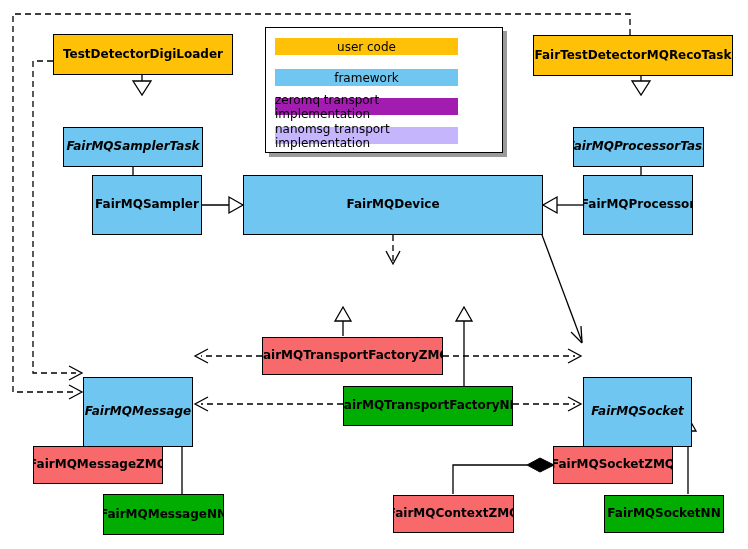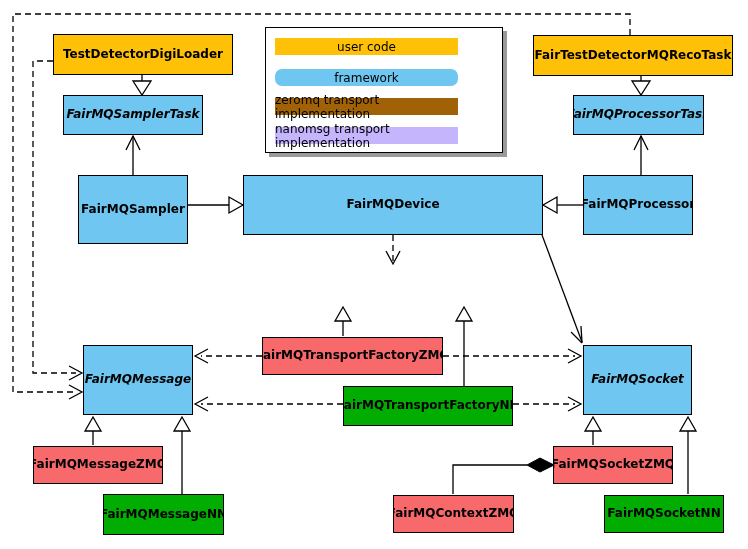--- a/index.html
+++ b/index.html
@@ -13,34 +13,34 @@
     position:absolute; z-index:2; box-sizing:border-box;
     border:1.4px solid #000; color:#000;
     display:flex; align-items:center; justify-content:center; text-align:center;
     font-weight:bold; font-size:12px; line-height:1.1;
     white-space:nowrap; overflow:hidden; padding:16px 2px;
   }
   .user { background:#FFC107; }
   .fw   { background:#6EC6F1; }
   .zmq  { background:#F8696B; }
   .nn   { background:#00AD00; }
-  .abstract { font-style:italic; }
+  .abstract { font-style:italic;margin-top:32px; }
   .legend {
     position:absolute; z-index:2; left:265px; top:27px; width:238px; height:126px;
     background:#fff; border:1.5px solid #000; box-sizing:border-box;
     box-shadow:4px 4px 0 #9a9a9a;
   }
   .legend-row {
     position:absolute; left:9px; width:183px; height:17px;
     display:flex; align-items:center; justify-content:center;
     font-size:12px; color:#000;
   }
   .lr0 { top:10px; background:#FFC107; }
-  .lr1 { top:41px; background:#6EC6F1;border-radius:7px; }
-  .lr2 { top:70px; background:#a16207; }
+  .lr1 { top:41px; background:#6EC6F1; }
+  .lr2 { top:70px; background:#a21caf; }
   .lr3 { top:99px; background:#c4b5fd; }
   .edge-line   { stroke:#000; stroke-width:1.3; fill:none; }
   .edge-dashed { stroke:#000; stroke-width:1.3; fill:none; stroke-dasharray:6 4; }
   .tri   { fill:#fff; stroke:#000; stroke-width:1.3; }
   .vhead { stroke:#000; stroke-width:1.3; fill:none; }
   .diamond { fill:#000; stroke:#000; }
 </style>
 </head>
 <body>
 
@@ -175,21 +175,21 @@
   </div>
   <div class="node user" style="left:533px;top:35px;width:200px;height:41px">
     <span>FairTestDetectorMQRecoTask</span>
   </div>
   <div class="node fw abstract" style="left:63px;top:95px;width:140px;height:40px">
     <span>FairMQSamplerTask</span>
   </div>
   <div class="node fw abstract" style="left:573px;top:95px;width:131px;height:40px">
     <span>FairMQProcessorTask</span>
   </div>
-  <div class="node fw" style="left:78px;top:175px;width:110px;height:69px">
+  <div class="node fw" style="left:92px;top:175px;width:110px;height:60px">
     <span>FairMQSampler</span>
   </div>
   <div class="node fw" style="left:243px;top:175px;width:300px;height:60px">
     <span>FairMQDevice</span>
   </div>
   <div class="node fw" style="left:583px;top:175px;width:110px;height:60px">
     <span>FairMQProcessor</span>
   </div>
   <div class="node zmq" style="left:262px;top:337px;width:181px;height:38px">
     <span>FairMQTransportFactoryZMQ</span>

